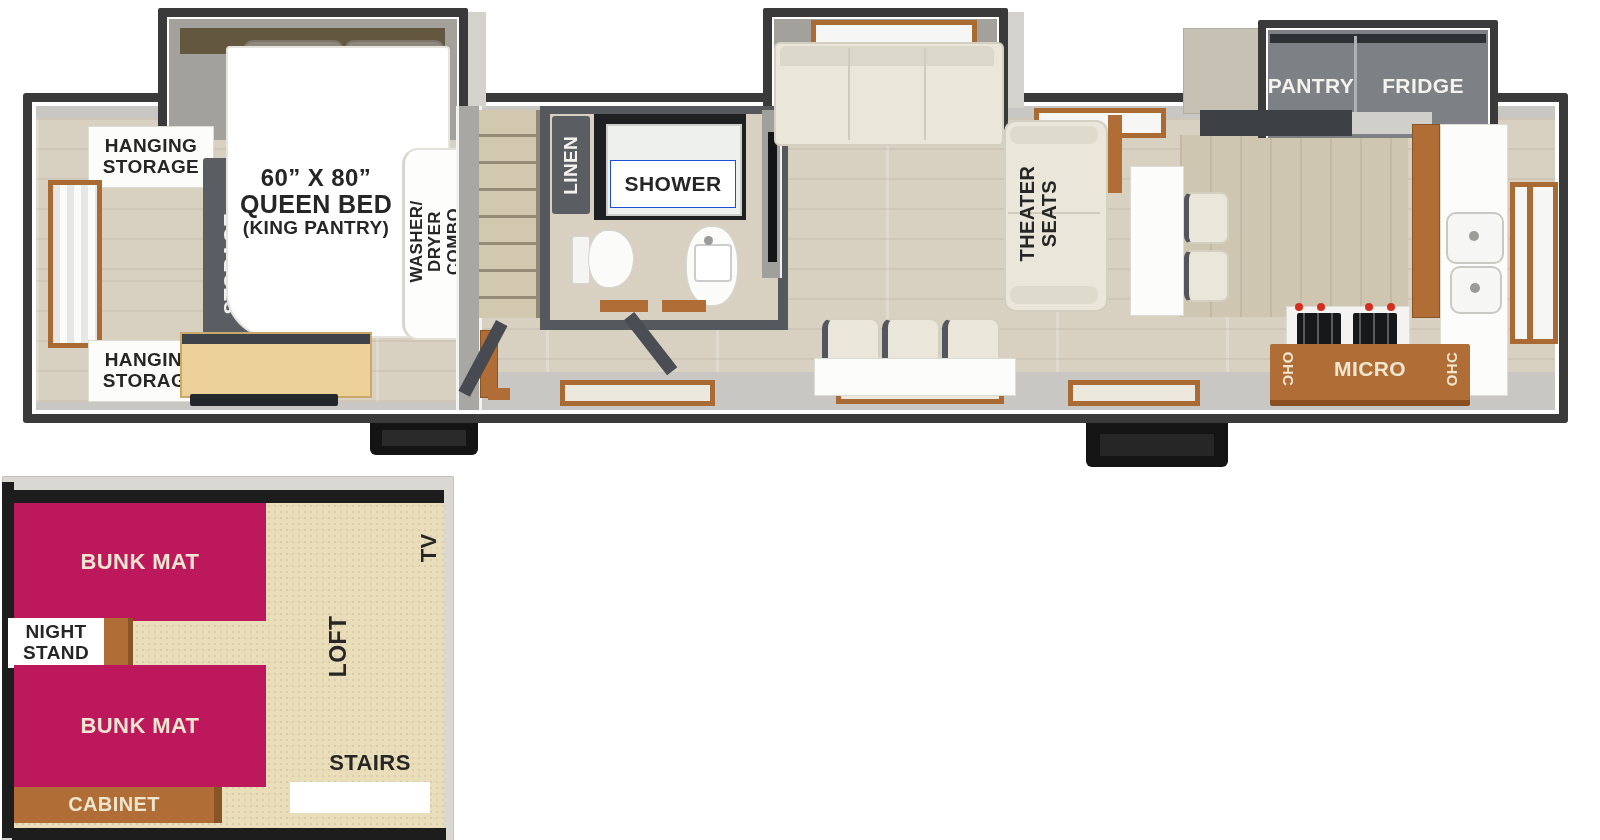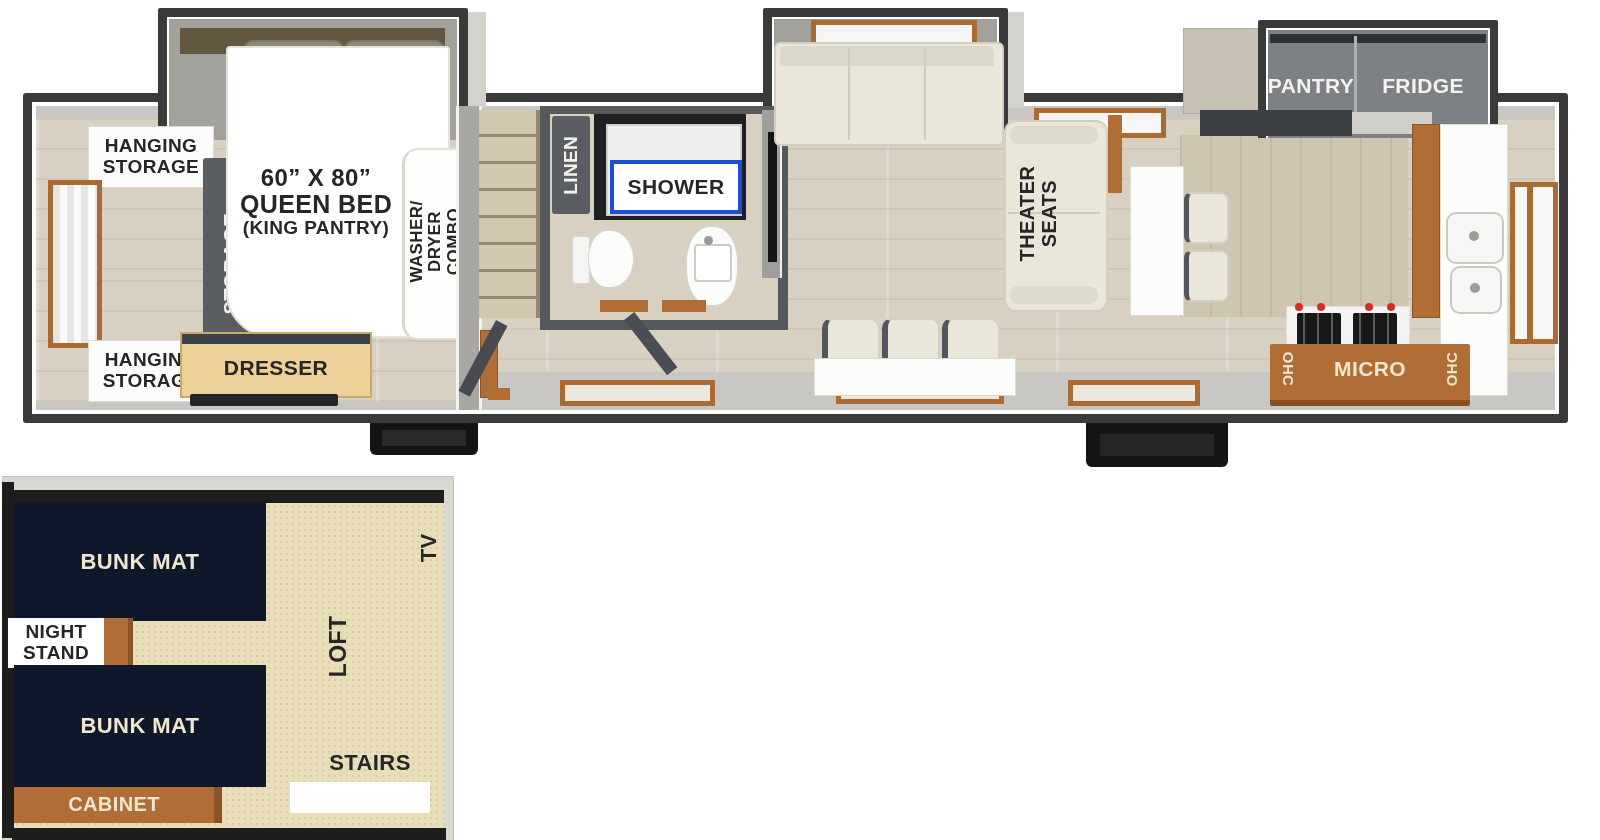--- a/index.html
+++ b/index.html
@@ -15,21 +15,21 @@
   .crm{color:#eee6d0}
   .wall{background:#3a3a3a}
   .gray-int{background:#c8c7c3}
   .slide-int{background:#a3a19c}
   .wood{background:#d8d1c2;
         background-image:repeating-linear-gradient(to bottom, rgba(90,75,55,.08) 0 2px, transparent 2px 30px),
                          repeating-linear-gradient(to right, rgba(255,255,255,.20) 0 3px, transparent 3px 170px)}
   .woodv{background:#cfc6b2;
         background-image:repeating-linear-gradient(to right, rgba(90,75,55,.10) 0 2px, transparent 2px 30px)}
   .tan{background:#eaddb9;background-image:radial-gradient(rgba(120,100,60,.13) 1px, transparent 1.3px);background-size:6px 6px}
-  .mat{background:#0f172a}
+  .mat{background:#be185d}
   .brn{background:#b06d35}
   .dkbox{background:#5a5e63;border-radius:3px}
   .white-f{background:#fcfcfa;border:1px solid #dddcd4}
   .win{border:5px solid #a96a33;background:#f6f6f4}
   .step{background:#141414;border-radius:0 0 6px 6px}
   .thresh{border:5px solid #a96a33;background:#ece8dd}
 </style>
 </head>
 <body>
 
@@ -107,39 +107,38 @@
 COMBO</span>
     </div>
     <div class="a" style="left:226px;top:150px;width:180px;height:104px;display:flex;flex-direction:column;align-items:center;justify-content:center">
       <span class="lbl" style="font-size:24px">60” X 80”</span>
       <span class="lbl" style="font-size:25px">QUEEN BED</span>
       <span class="lbl" style="font-size:19px">(KING PANTRY)</span>
     </div>
 
     <div class="a" style="left:180px;top:332px;width:188px;height:62px;background:#ebd098;border:2px solid #c9a86a">
       <div class="a" style="left:0;top:0;width:100%;height:10px;background:#3e434a"></div>
-      <div class="a box lbl" style="left:0;top:8px;width:100%;height:52px;font-size:21px">DRESSER</div>
     </div>
     <div class="a" style="left:190px;top:394px;width:148px;height:12px;background:#23262a;border-radius:2px"></div>
 
     <div class="a" style="left:456px;top:106px;width:20px;height:304px;background:#a8a7a3;border-left:3px solid #f2f2f0;border-right:3px solid #f2f2f0"></div>
     <div class="a" style="left:479px;top:110px;width:57px;height:208px;background:#d2c8b0;border-right:4px solid #8f8878;
          background-image:repeating-linear-gradient(to bottom, transparent 0 24px, #948a76 24px 27px)"></div>
     <div class="a brn" style="left:480px;top:330px;width:16px;height:66px;border:1px solid #8a5526"></div>
     <div class="a" style="left:496px;top:320px;width:13px;height:80px;background:#474b51;transform:rotate(28deg);transform-origin:top left"></div>
     <div class="a brn" style="left:488px;top:388px;width:22px;height:12px"></div>
 
     <div class="a" style="left:540px;top:106px;width:228px;height:206px;background:#d8d1c2;
          border-left:10px solid #55585c;border-right:10px solid #55585c;border-bottom:10px solid #55585c;border-top:8px solid #55585c"></div>
     <div class="a dkbox v" style="left:552px;top:116px;width:38px;height:98px">
       <span class="lbl wht" style="font-size:19px">LINEN</span>
     </div>
     <div class="a" style="left:594px;top:114px;width:152px;height:106px;background:#1e2022">
       <div class="a" style="left:12px;top:10px;width:132px;height:88px;background:#eef0ee;border:2px solid #cfd0cc"></div>
-      <div class="a box lbl" style="left:16px;top:46px;width:124px;height:46px;background:#ffffff;border:4px solid #1d4ed8;font-size:21px">SHOWER</div>
+      <div class="a box lbl" style="left:16px;top:46px;width:124px;height:46px;background:#ffffff;border:1px solid #1d4ed8;font-size:21px">SHOWER</div>
     </div>
     <div class="a" style="left:572px;top:236px;width:16px;height:46px;background:#f4f4f2;border:1px solid #d5d5d0;border-radius:3px"></div>
     <div class="a" style="left:588px;top:230px;width:44px;height:56px;background:#fbfbf9;border:1px solid #d5d5d0;border-radius:40% 50% 50% 40% / 50%"></div>
     <div class="a" style="left:686px;top:226px;width:50px;height:78px;background:#fbfbf9;border:1px solid #d5d5d0;border-radius:45%"></div>
     <div class="a" style="left:694px;top:244px;width:34px;height:34px;background:#ffffff;border:2px solid #cccccc;border-radius:4px"></div>
     <div class="a" style="left:704px;top:236px;width:9px;height:9px;background:#9a9a98;border-radius:50%"></div>
     <div class="a brn" style="left:600px;top:300px;width:48px;height:12px"></div>
     <div class="a brn" style="left:662px;top:300px;width:44px;height:12px"></div>
     <div class="a" style="left:624px;top:320px;width:13px;height:70px;background:#4a4e54;transform:rotate(-38deg);transform-origin:top left"></div>
 

